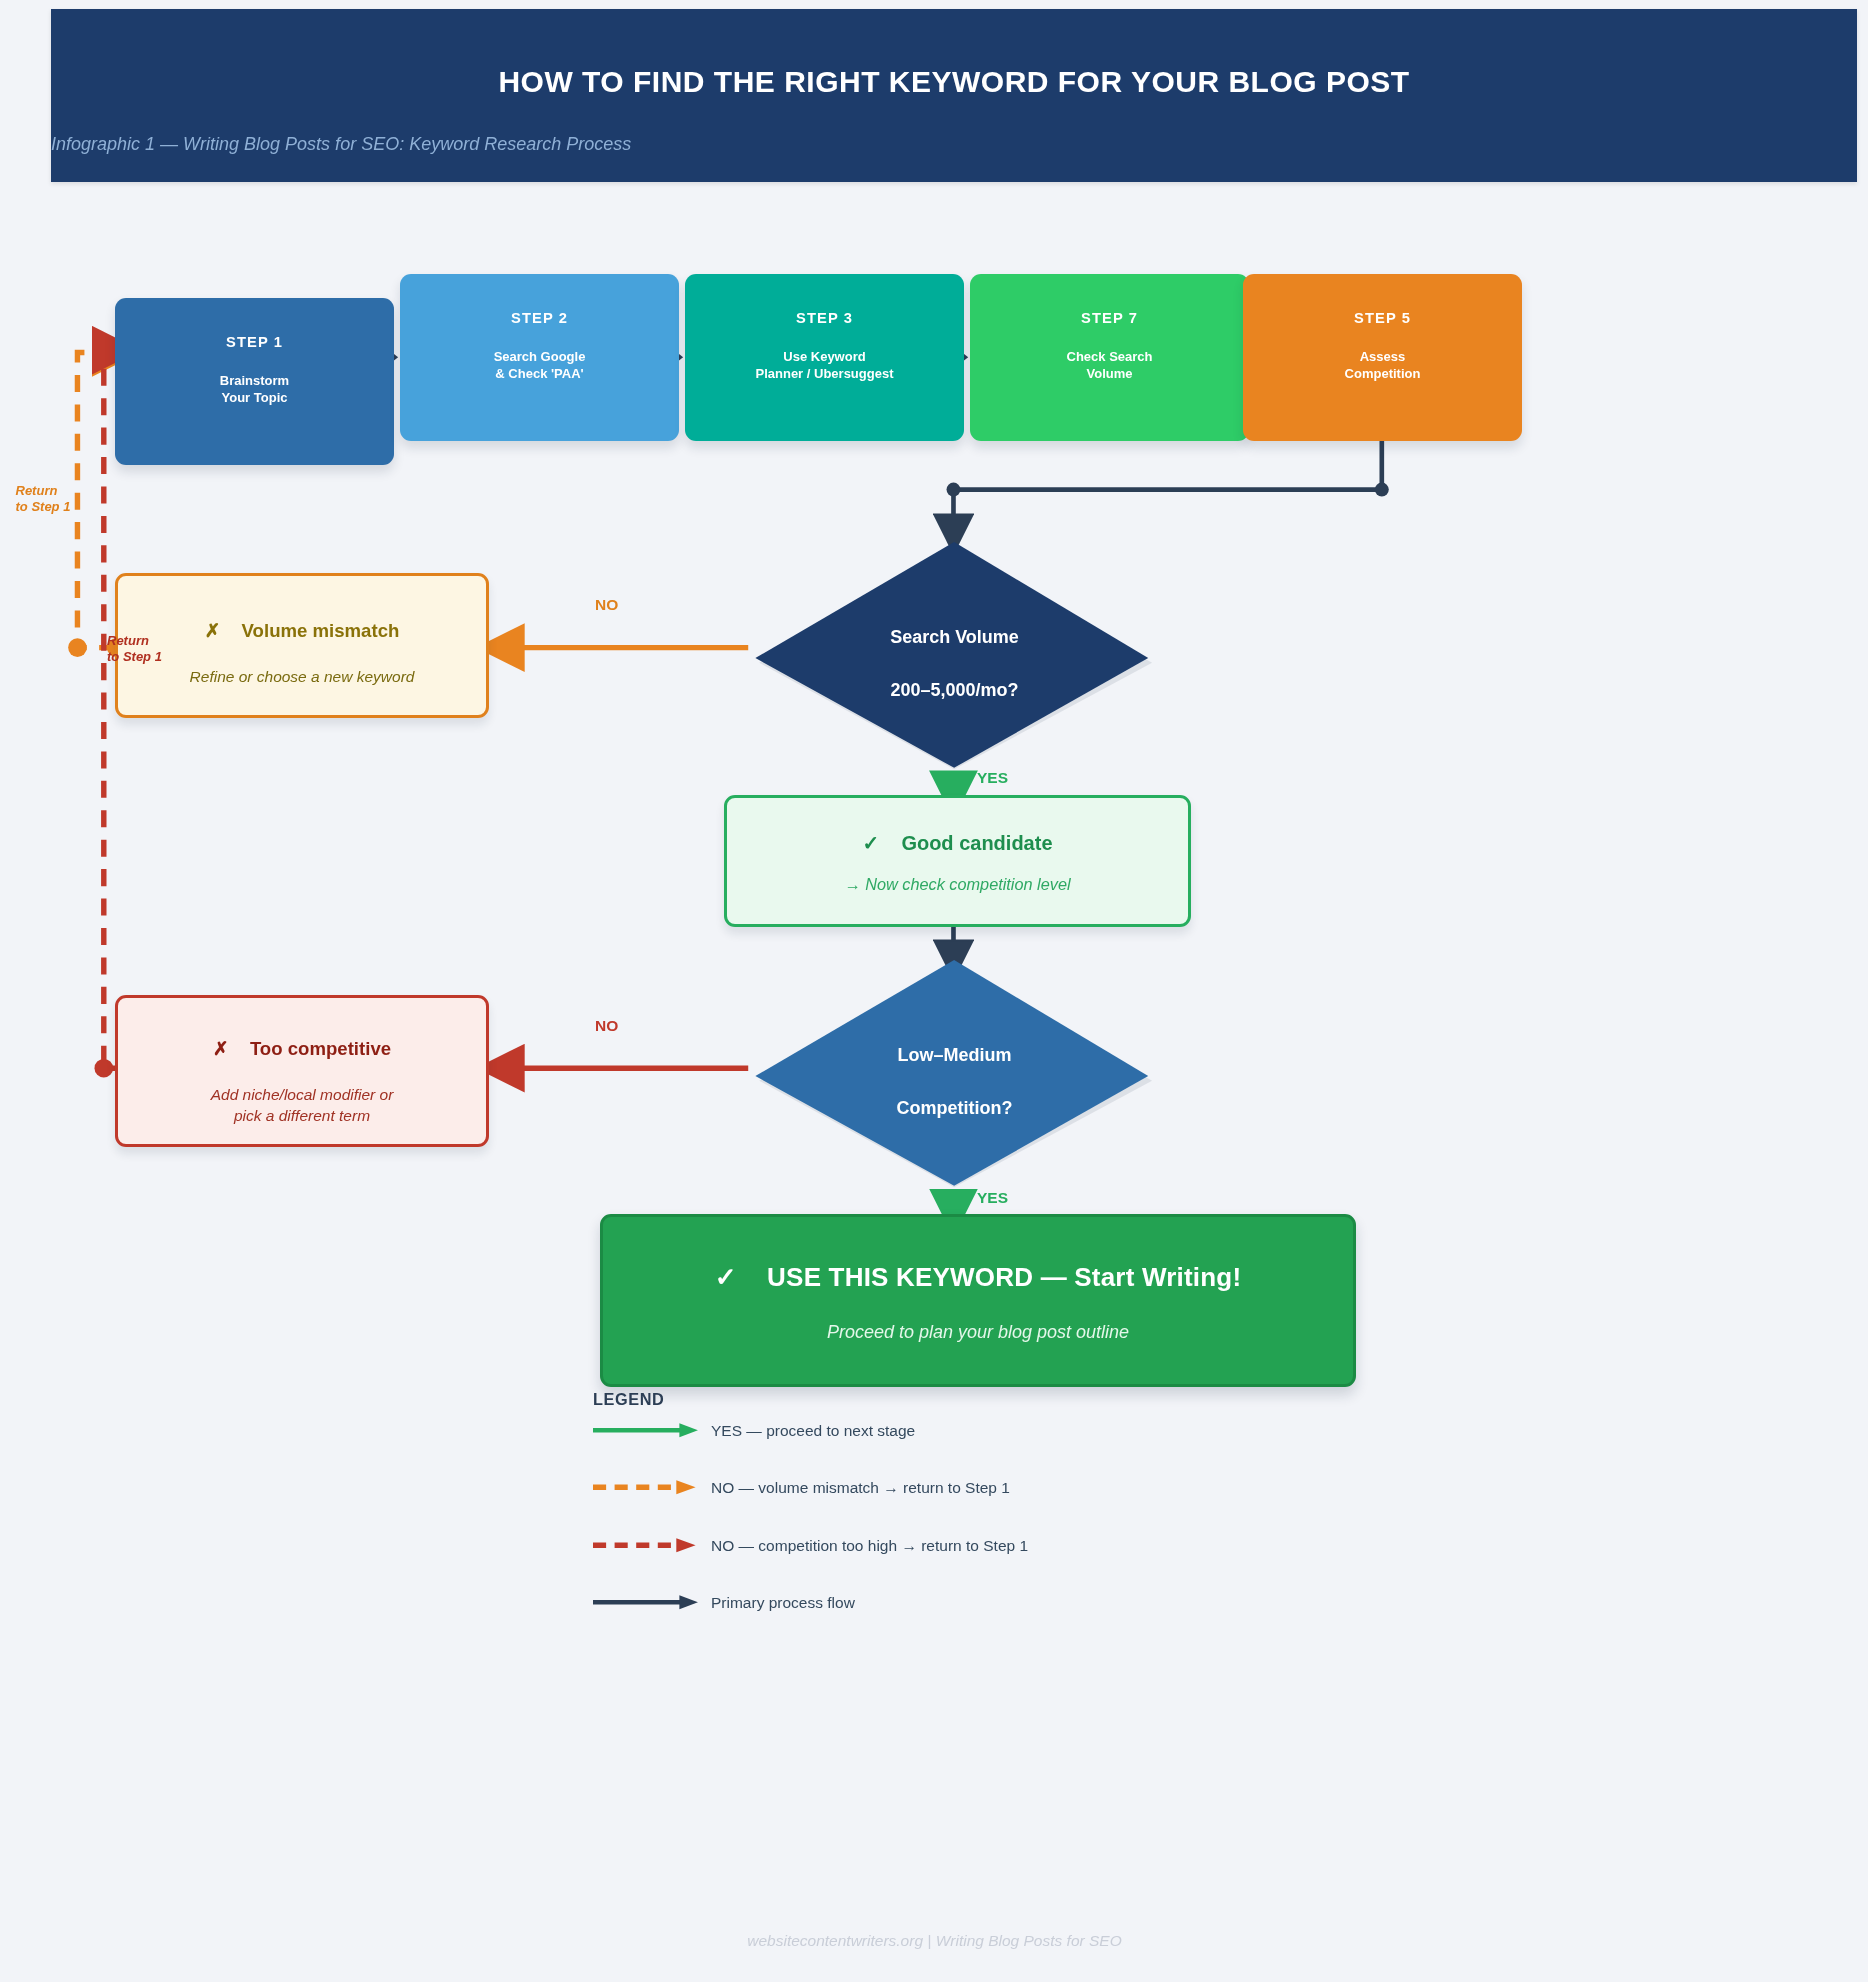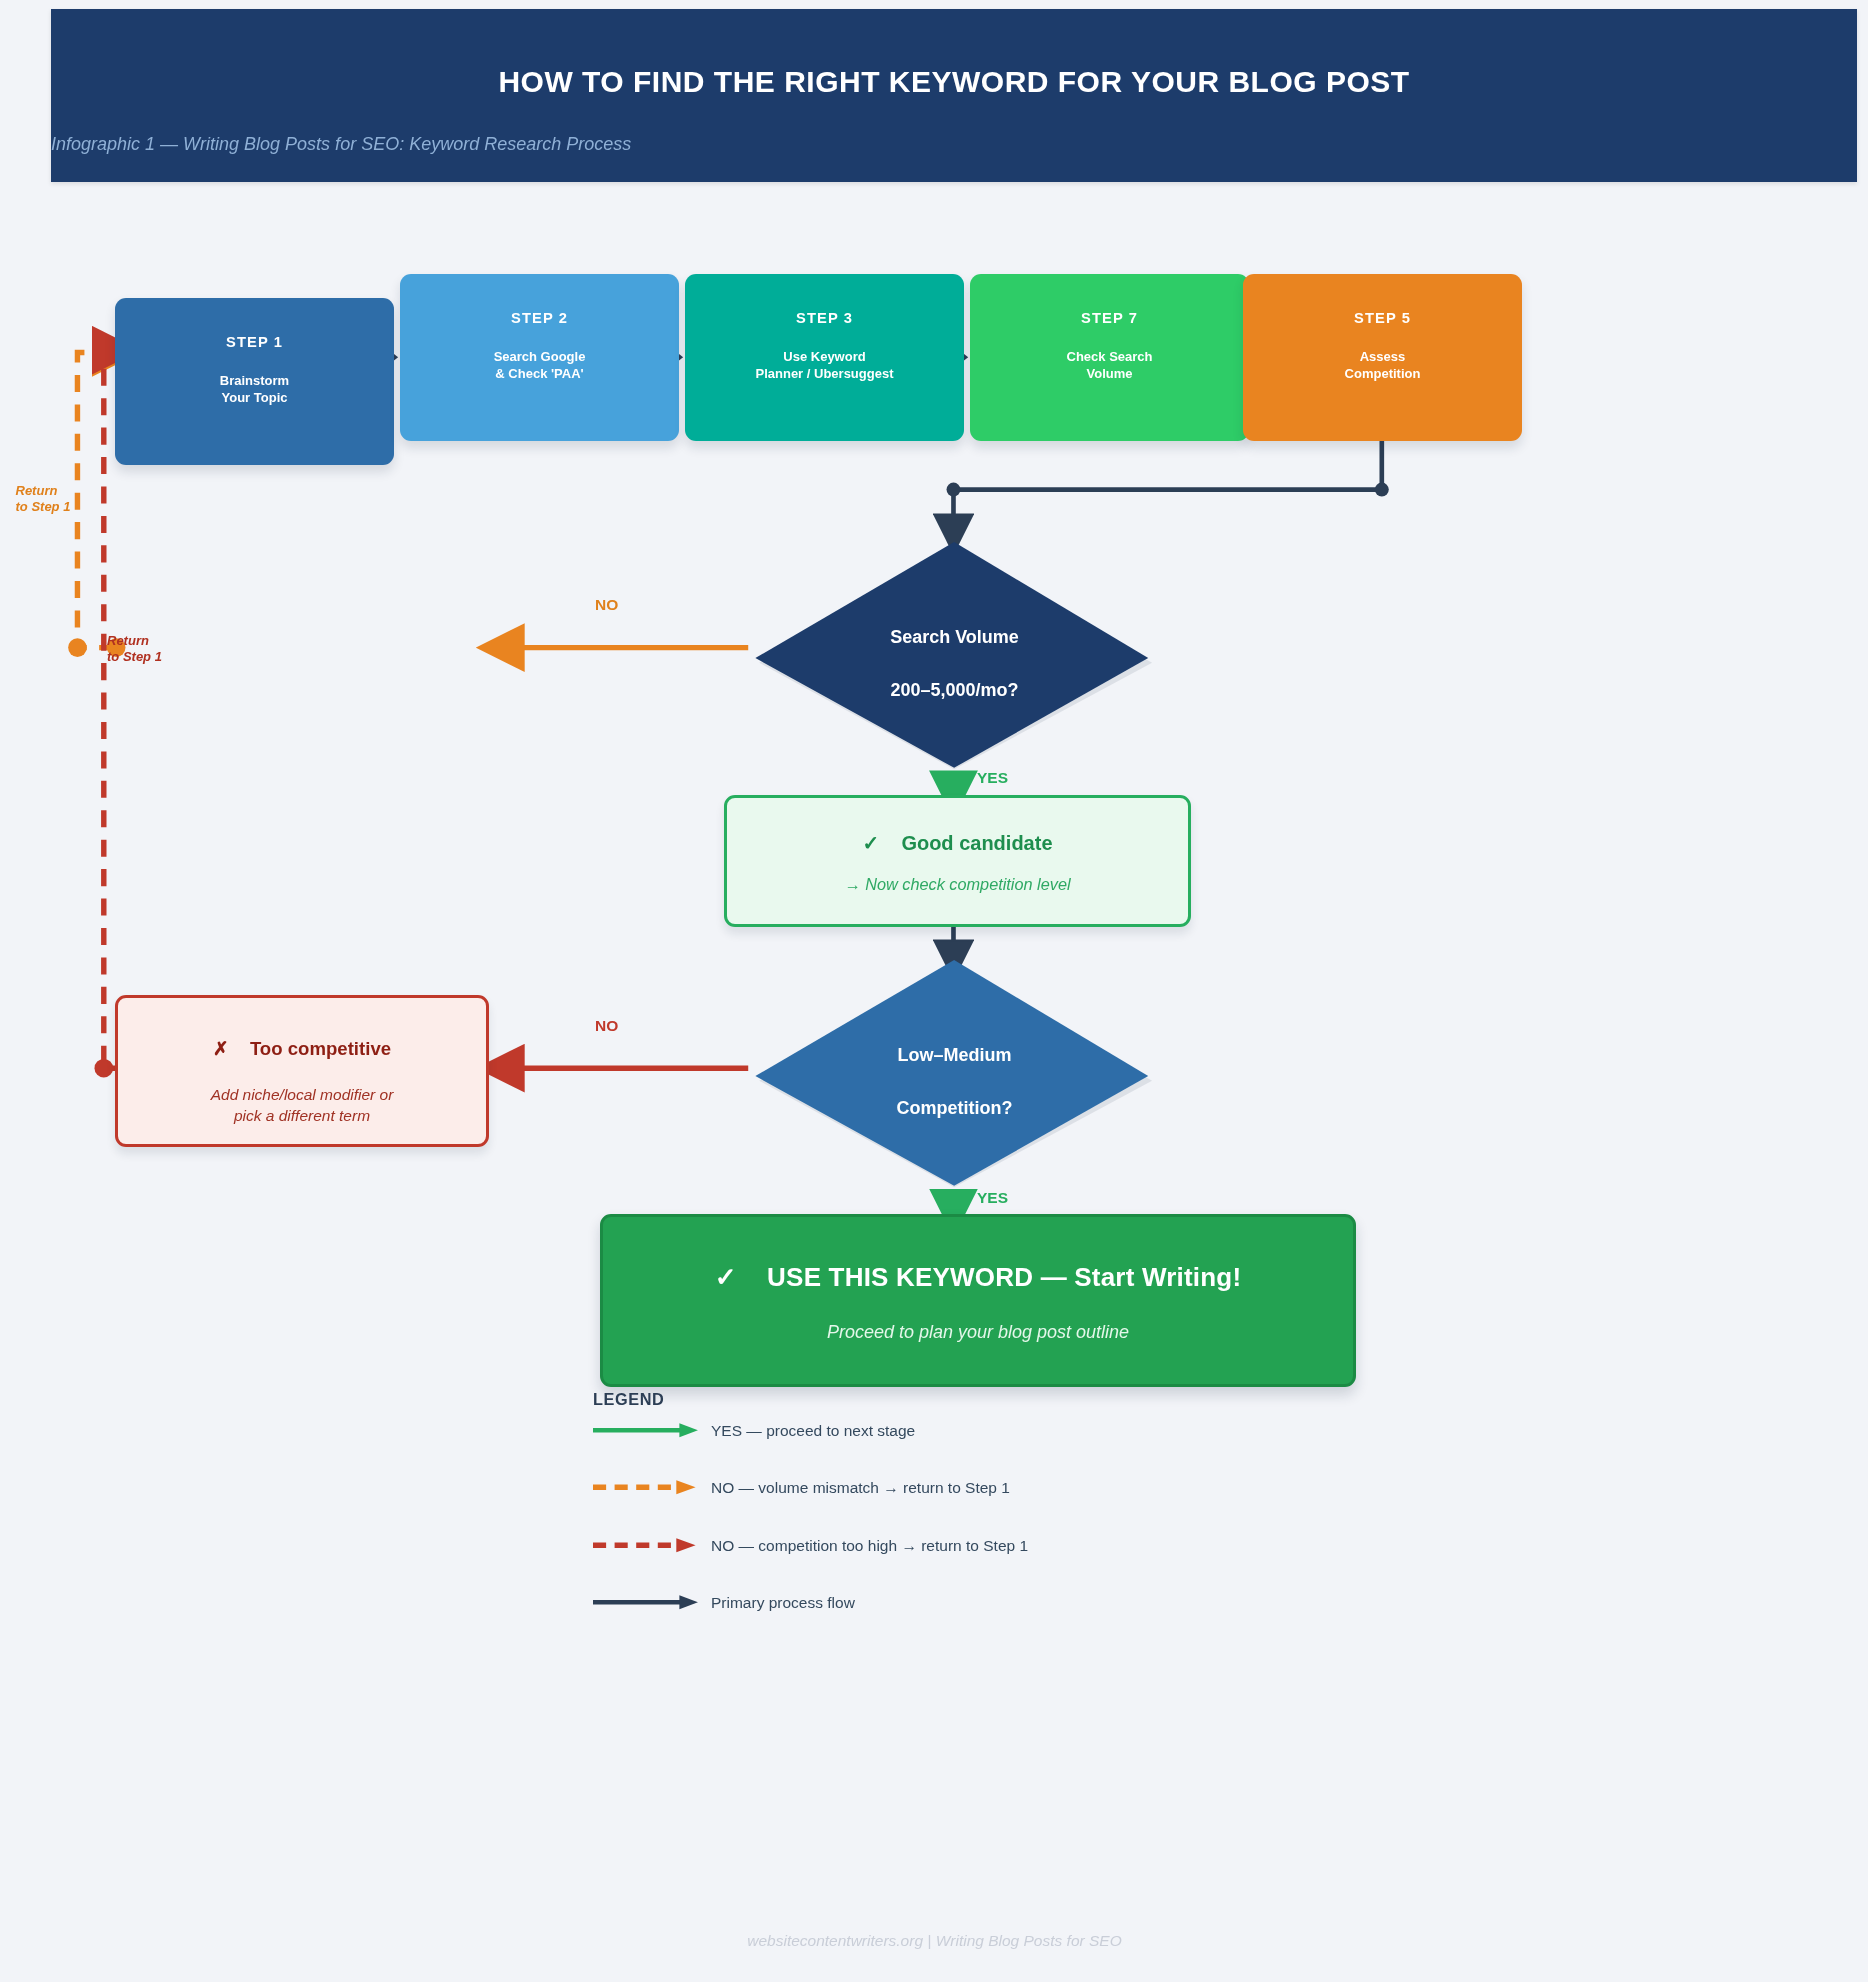--- a/index.html
+++ b/index.html
@@ -235,20 +235,28 @@
 
   <div class="diamond d2">
     <svg width="407" height="232" viewBox="0 0 525 300" style="position:absolute;left:0;top:0;">
       <polygon points="262,12 518,156 262,294 10,156" fill="#D8DCE3" opacity="0.85"></polygon>
       <polygon points="262,0 513,150 262,292 5,150" fill="#2E6DA8"></polygon>
     </svg>
     <div class="dtxt l1">Low–Medium</div>
     <div class="dtxt l2">Competition?</div>
   </div>
 
+  <div class="card card-volume">
+    <div class="hd">
+      <span>✗</span>
+      <span style="display:inline-block;width:11px;"></span>
+      <span>Volume mismatch</span>
+    </div>
+    <div class="sb">Refine or choose a new keyword</div>
+  </div>
 
   <div class="card card-good">
     <div class="hd">
       <span>✓</span>
       <span style="display:inline-block;width:11px;"></span>
       <span>Good candidate</span>
     </div>
     <div class="sb">→ Now check competition level</div>
   </div>
 

